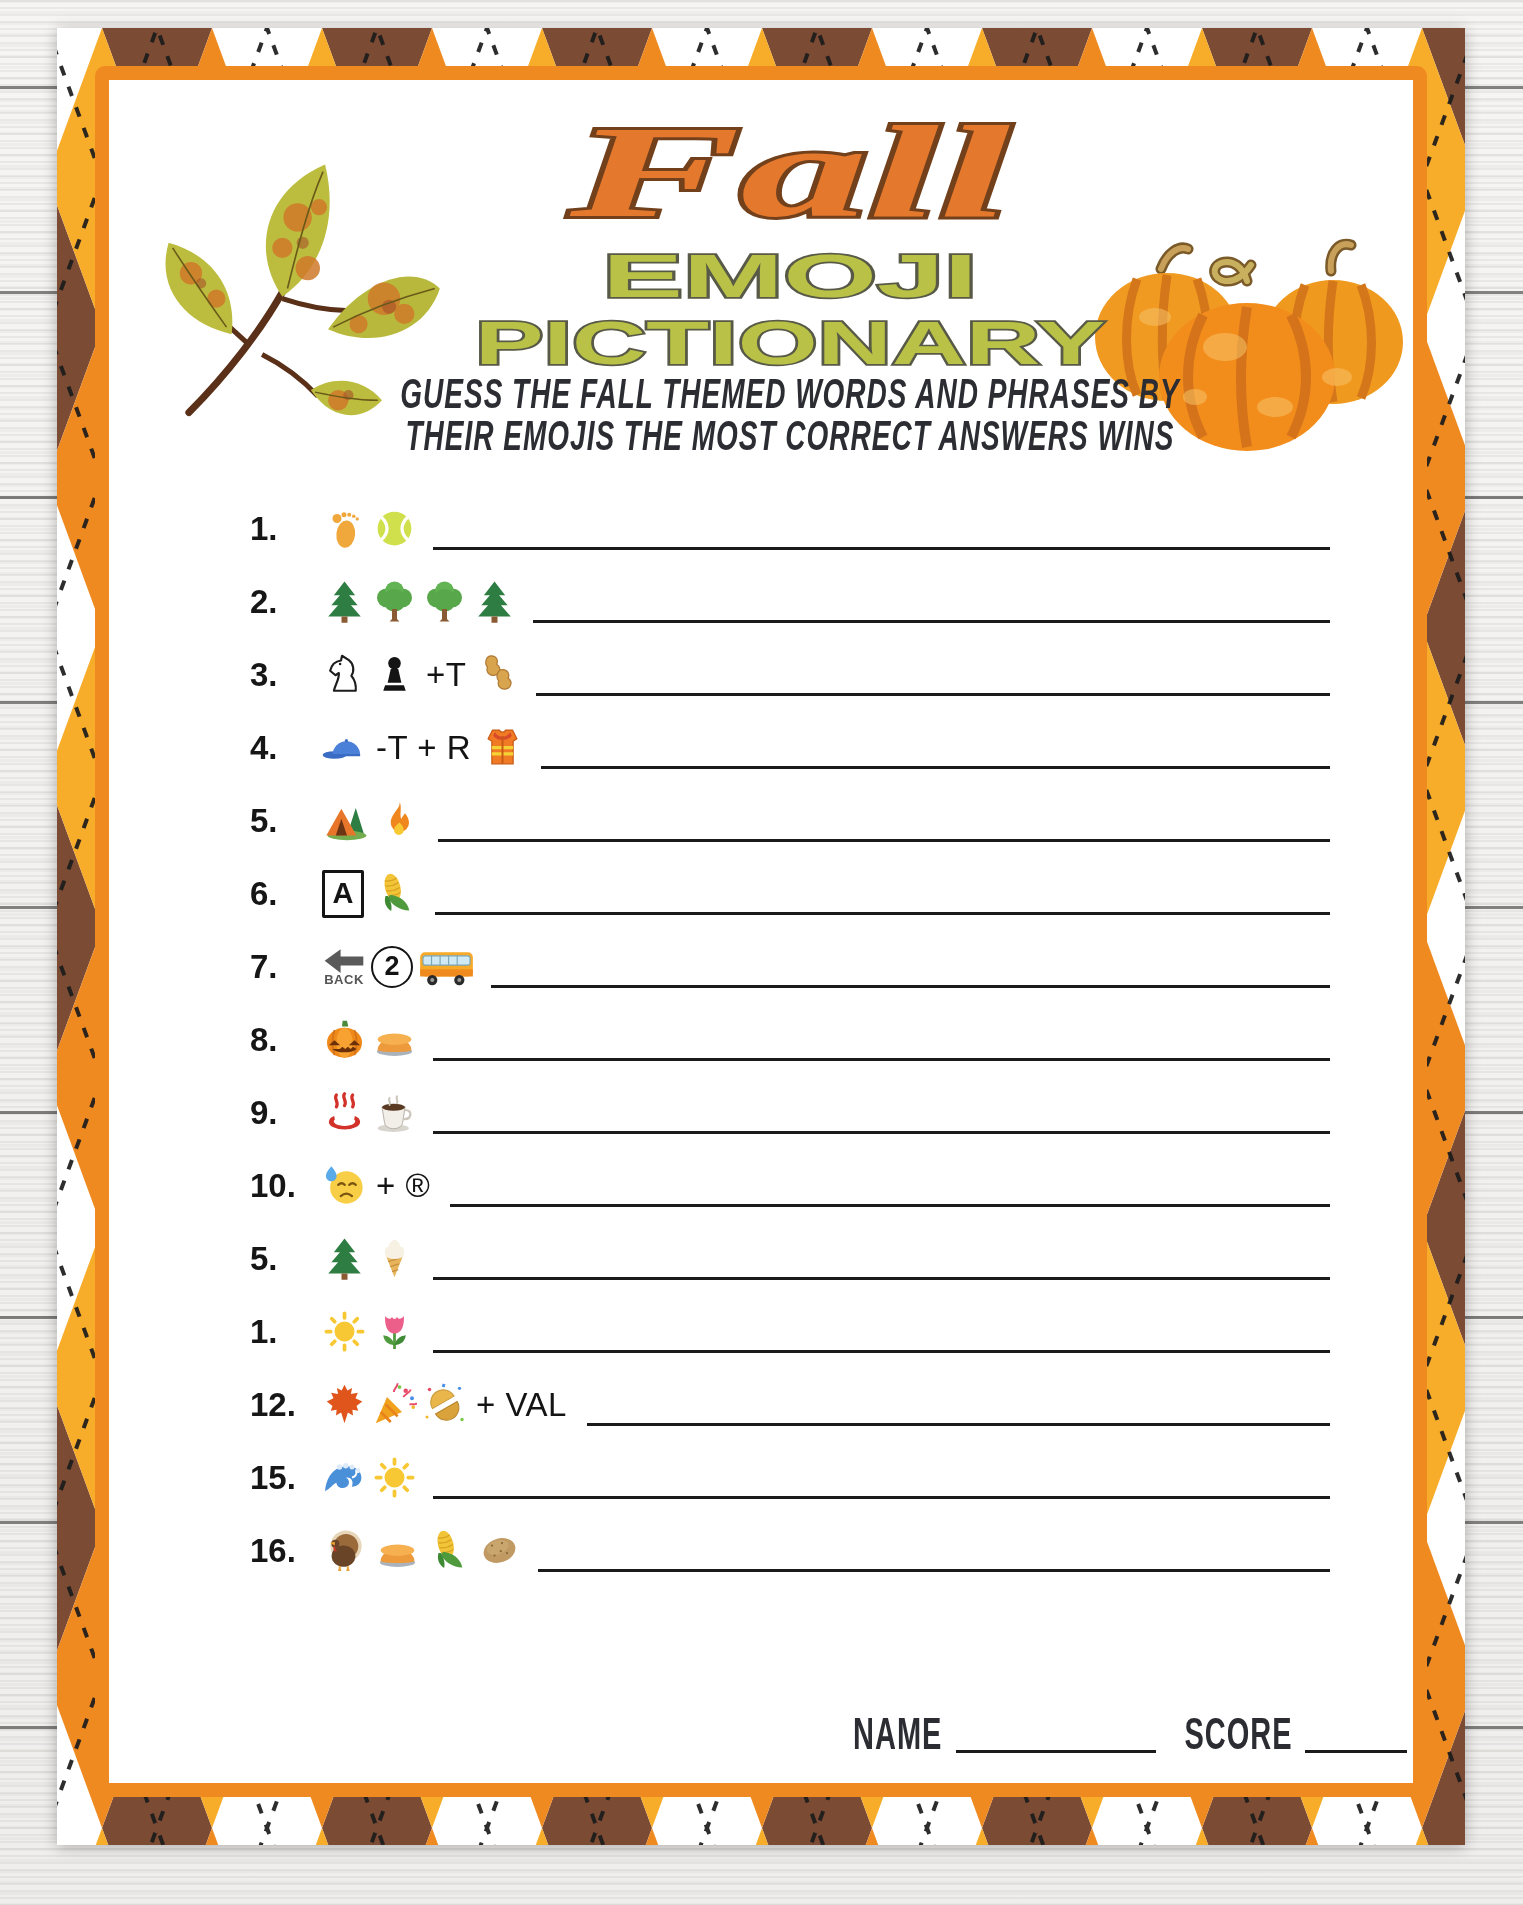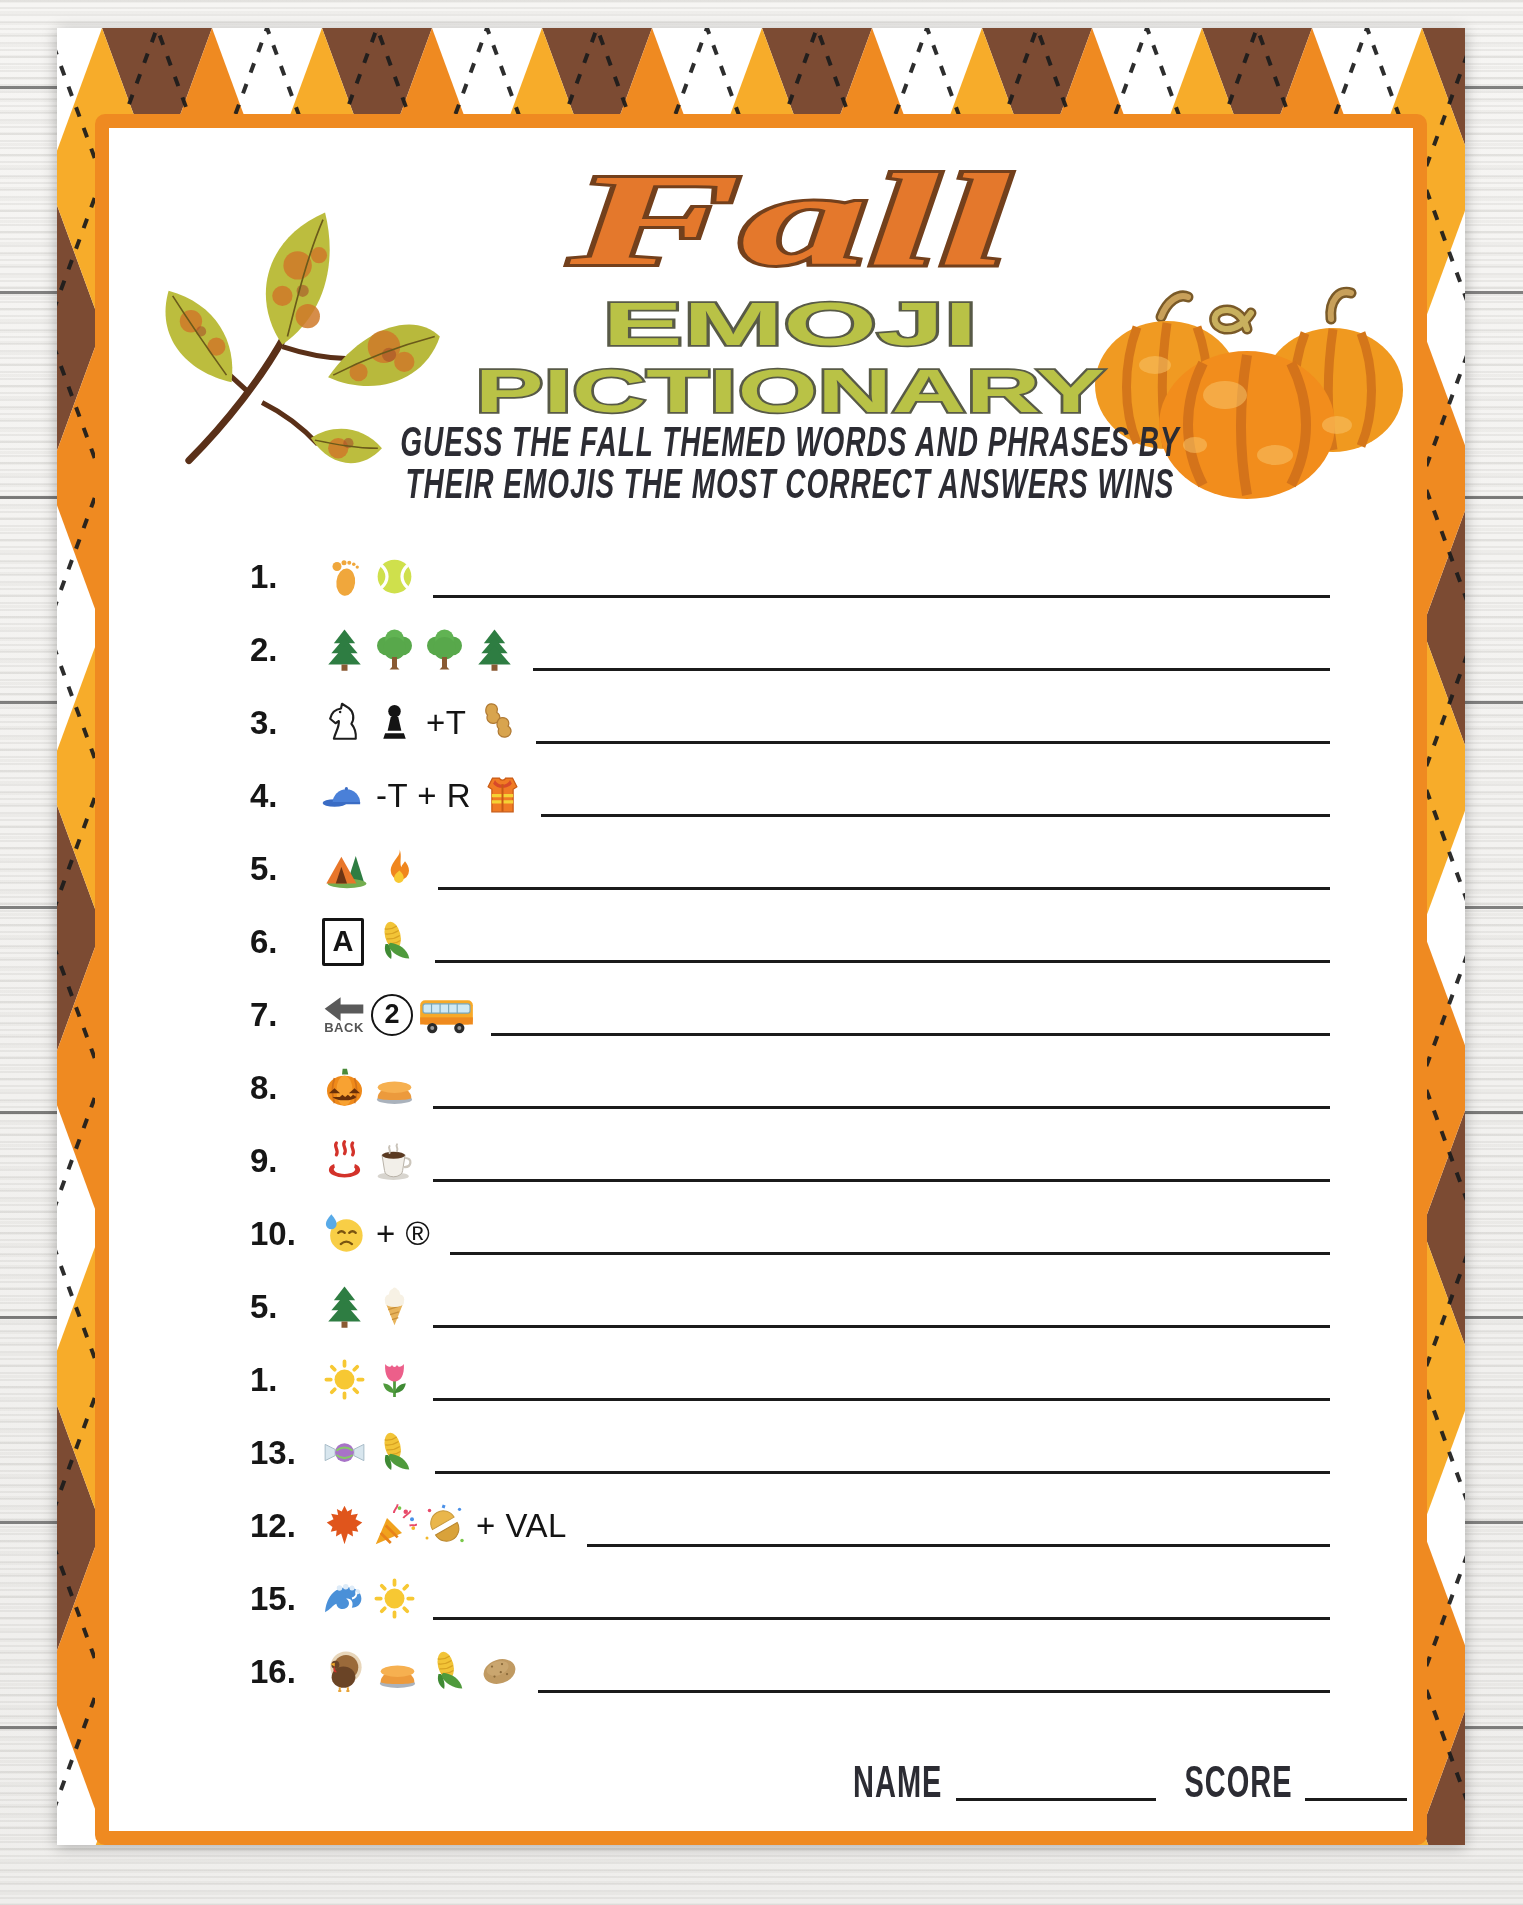--- a/index.html
+++ b/index.html
@@ -7,21 +7,21 @@
   .canvas{position:relative;width:1523px;height:1905px;
     background-color:#f3f2f0;
     background-image:
       repeating-linear-gradient(180deg, rgba(40,40,40,0) 0px, rgba(40,40,40,0) 86px, rgba(35,35,35,.55) 86px, rgba(35,35,35,.55) 89px, rgba(40,40,40,0) 89px, rgba(40,40,40,0) 205px),
       repeating-linear-gradient(180deg, rgba(120,118,112,.10) 0 2px, rgba(255,255,255,0) 2px 7px),
       repeating-linear-gradient(180deg, rgba(150,148,140,.08) 0 3px, rgba(255,255,255,0) 3px 11px),
       linear-gradient(180deg,#f6f5f3,#efeeec);
   }
   .sheet{position:absolute;left:57px;top:28px;width:1408px;height:1817px;background:#fff;box-shadow:0 2px 14px rgba(0,0,0,.28);}
   .sheet svg.argyle{position:absolute;inset:0;display:block;}
-  .page{position:absolute;left:38px;top:38px;width:1304px;height:1703px;background:#fff;border:14px solid #ef8a21;border-radius:10px;box-sizing:content-box;margin-top:48px;}
+  .page{position:absolute;left:38px;top:38px;width:1304px;height:1703px;background:#fff;border:14px solid #ef8a21;border-radius:10px;box-sizing:content-box;}
   
   .page-inner{position:absolute;inset:0;}
   .title-svg{position:absolute;display:block;}
   .fall-svg{left:401px;top:28px;}
   .emoji-svg{left:401px;top:162px;}
   .pict-svg{left:361px;top:228px;}
   .subtitle{position:absolute;top:298px;left:58px;right:0;text-align:center;font-style:italic;}
   .sub-line{height:42px;}
   .sub-line span{display:inline-block;font-weight:700;font-size:28px;letter-spacing:1px;color:#2c2c33;transform:scaleY(1.5);transform-origin:center center;white-space:nowrap;}
   .leaves-ill{position:absolute;left:21px;top:66px;}
@@ -522,32 +522,20 @@
                 <svg class="em" data-name="sun-icon">
                   <use href="#sun-icon"></use>
                 </svg>
                 <svg class="em" data-name="tulip-icon">
                   <use href="#tulip-icon"></use>
                 </svg>
               </span>
               <div class="q-line" data-name="answer-line"></div>
             </div>
             <div class="q-row" data-name="question-row">
-              <span class="q-num" data-name="question-number">13.</span>
-              <span class="q-emojis" data-name="emoji-clue-group">
-                <svg class="em" data-name="candy-icon">
-                  <use href="#candy-icon"></use>
-                </svg>
-                <svg class="em" data-name="corn-icon">
-                  <use href="#corn-icon"></use>
-                </svg>
-              </span>
-              <div class="q-line" data-name="answer-line"></div>
-            </div>
-            <div class="q-row" data-name="question-row">
               <span class="q-num" data-name="question-number">12.</span>
               <span class="q-emojis" data-name="emoji-clue-group">
                 <svg class="em" data-name="maple-leaf-icon">
                   <use href="#maple-leaf-icon"></use>
                 </svg>
                 <svg class="em" data-name="party-popper-icon">
                   <use href="#party-popper-icon"></use>
                 </svg>
                 <svg class="em" data-name="confetti-ball-icon">
                   <use href="#confetti-ball-icon"></use>

